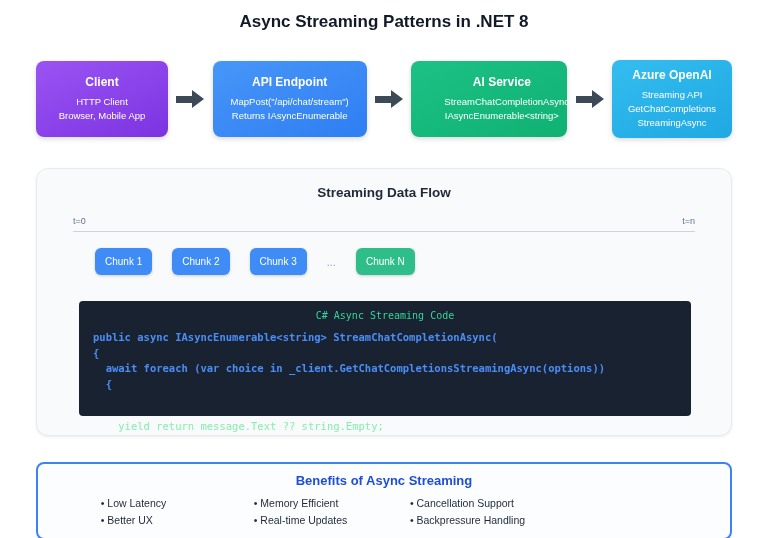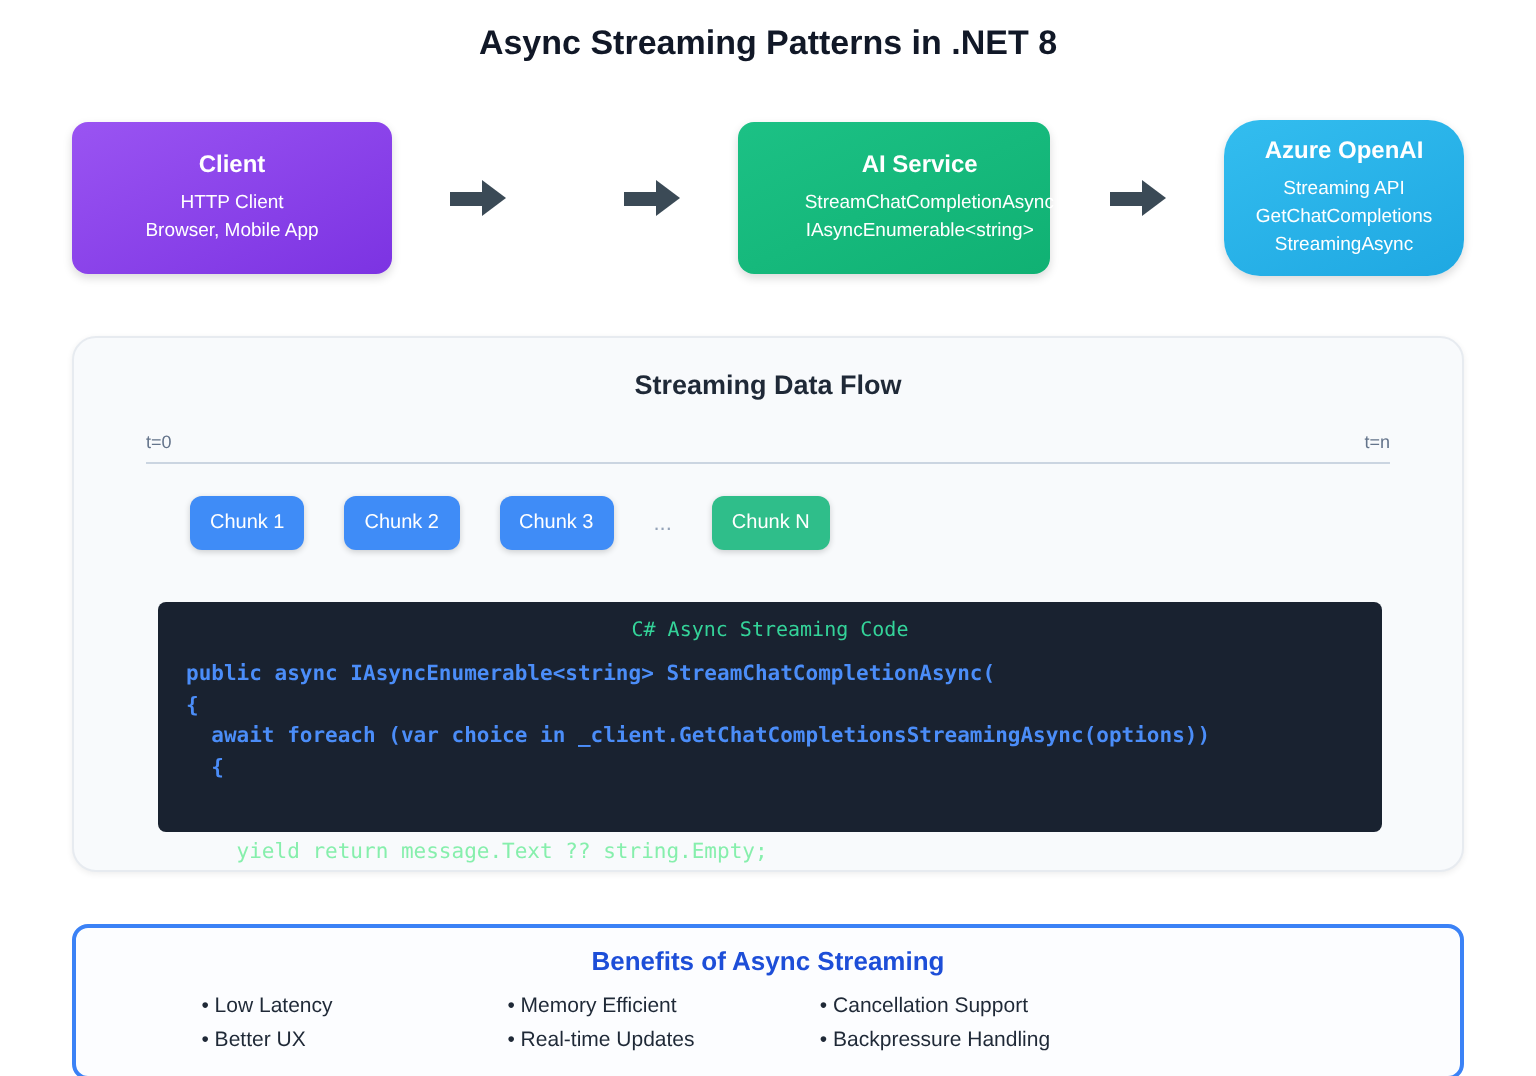--- a/index.html
+++ b/index.html
@@ -32,24 +32,24 @@
     border-radius: 8px;
     color: #ffffff;
     text-align: center;
     display: flex;
     flex-direction: column;
     justify-content: center;
     min-height: 76px;
     padding: 8px 8px;
     box-shadow: 0 2px 5px rgba(0,0,0,0.15);
   }
-  .node-client { width: 160px; background: linear-gradient(155deg, #9a54f2 0%, #7c33e2 100%); }
+  .node-client { width: 132px; background: linear-gradient(155deg, #9a54f2 0%, #7c33e2 100%); }
   .node-api    { width: 154px; background: linear-gradient(155deg, #4796f8 0%, #2f7ef3 100%); }
   .node-ai     { width: 156px; background: linear-gradient(155deg, #1cc185 0%, #10b173 100%); padding-left: 33px; }
-  .node-azure  { width: 120px; background: linear-gradient(155deg, #33bdef 0%, #1fa8e2 100%); border-radius: 18px; }
+  .node-azure  { width: 120px; background: linear-gradient(155deg, #33bdef 0%, #1fa8e2 100%); }
   .node-title { font-size: 12px; font-weight: bold; margin-bottom: 6px; }
   .node-line  { font-size: 9.5px; line-height: 14px; }
 
   .arrow-slot { flex: 1; display: flex; align-items: center; justify-content: center; }
   .arrow { display: flex; align-items: center; }
   .arrow-bar { width: 16px; height: 7px; background: #3b4a56; }
   .arrow-head {
     width: 0; height: 0;
     border-top: 9px solid transparent;
     border-bottom: 9px solid transparent;
@@ -173,20 +173,25 @@
       <div class="node-line">Browser, Mobile App</div>
     </div>
 
     <div class="arrow-slot">
       <div class="arrow">
         <div class="arrow-bar"></div>
         <div class="arrow-head"></div>
       </div>
     </div>
 
+    <div class="node node-api">
+      <div class="node-title">API Endpoint</div>
+      <div class="node-line">MapPost("/api/chat/stream")</div>
+      <div class="node-line">Returns IAsyncEnumerable</div>
+    </div>
 
     <div class="arrow-slot">
       <div class="arrow">
         <div class="arrow-bar"></div>
         <div class="arrow-head"></div>
       </div>
     </div>
 
     <div class="node node-ai">
       <div class="node-title">AI Service</div>

